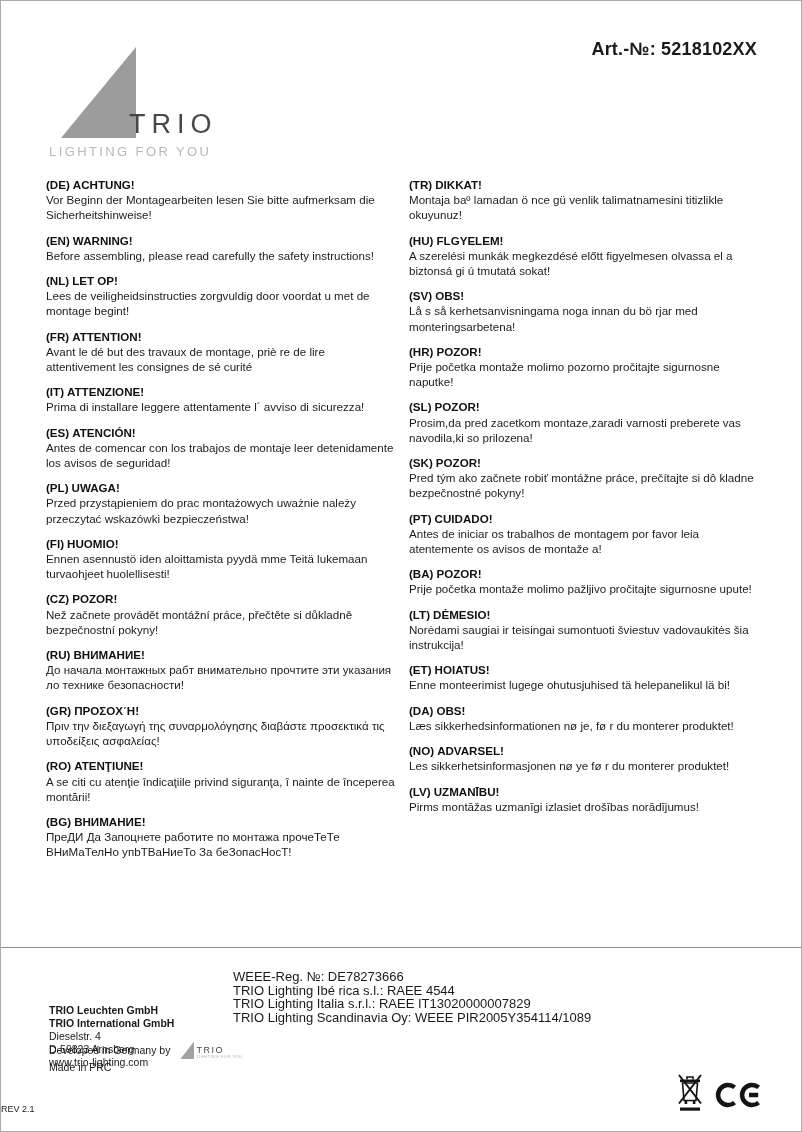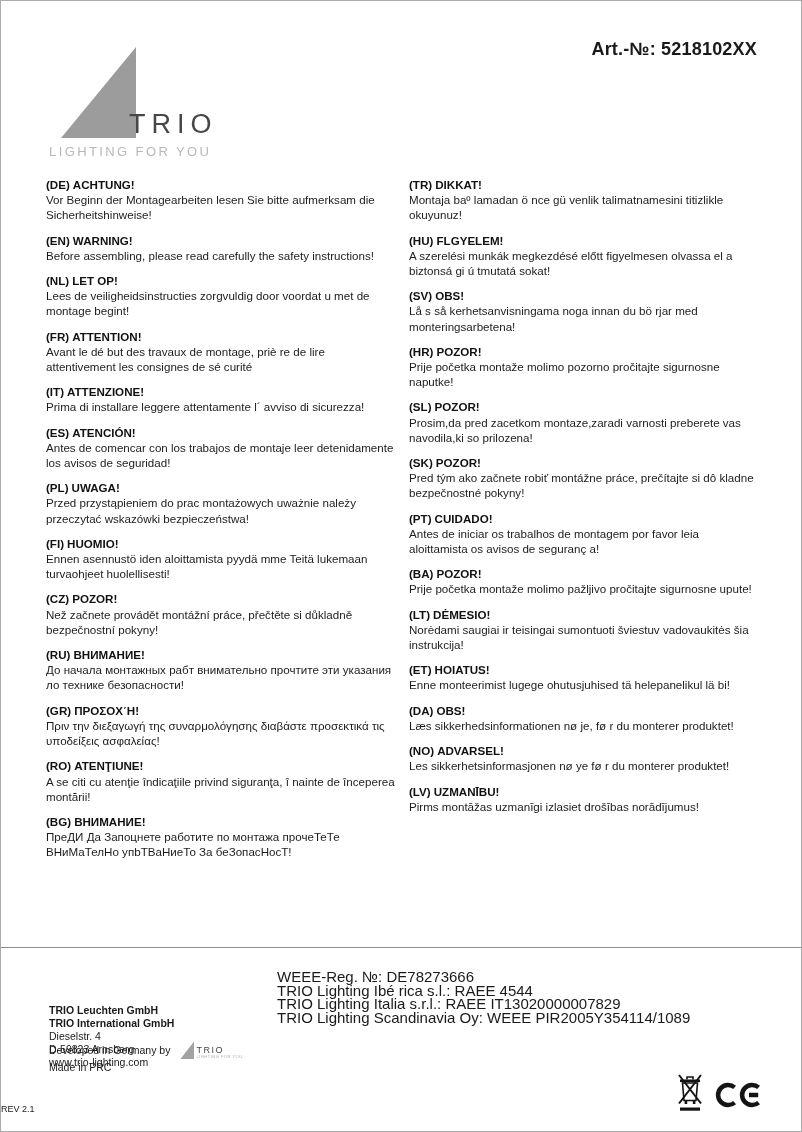--- a/index.html
+++ b/index.html
@@ -17,21 +17,21 @@
   .warnings{position:absolute;top:176px;left:45px;width:714px;display:flex;gap:12px;}
   .col{flex:1;min-width:0;}
   .warn{margin-bottom:10px;}
   .warn-title{font-size:11.6px;line-height:15.2px;font-weight:bold;color:#111;}
   .w-lang{margin-right:3px;}
   .warn-body{font-size:11.6px;line-height:15.2px;color:#1c1c1c;}
 
   .footer-rule{position:absolute;left:0;right:0;top:946px;border-top:1px solid #8f8f8f;}
   .company{position:absolute;left:48px;top:955px;font-size:10.5px;line-height:13px;margin-top:48px;}
   .f-bold{font-weight:bold;}
-  .weee{position:absolute;left:232px;top:969px;font-size:15px;line-height:13.5px;white-space:nowrap;margin-left:44px;}
+  .weee{position:absolute;left:232px;top:969px;font-size:13px;line-height:13.5px;white-space:nowrap;}
 
   .dev{position:absolute;left:48px;top:1040px;font-size:10.5px;line-height:16px;}
   .dev-row{display:flex;align-items:center;gap:10px;}
   .mini-logo{display:inline-flex;align-items:flex-end;gap:2px;}
   .mini-tri{display:inline-block;width:14px;height:18px;background:#a2a2a2;
             clip-path:polygon(0 100%,100% 0,100% 100%);}
   .mini-stack{display:inline-flex;flex-direction:column;line-height:1;}
   .mini-word{font-size:9px;letter-spacing:1.5px;color:#474747;}
   .mini-tag{font-size:4px;letter-spacing:.5px;color:#ababab;}
 
@@ -127,21 +127,21 @@
         <div class="warn">
           <div class="warn-title"><span class="w-lang">(SL)</span><span>POZOR!</span></div>
           <div class="warn-body">Prosim,da pred zacetkom montaze,zaradi varnosti preberete vas navodila,ki so prilozena!</div>
         </div>
         <div class="warn">
           <div class="warn-title"><span class="w-lang">(SK)</span><span>POZOR!</span></div>
           <div class="warn-body">Pred tým ako začnete robiť montážne práce, prečítajte si dô kladne bezpečnostné pokyny!</div>
         </div>
         <div class="warn">
           <div class="warn-title"><span class="w-lang">(PT)</span><span>CUIDADO!</span></div>
-          <div class="warn-body">Antes de iniciar os trabalhos de montagem por favor leia aloittamista os avisos de seguranç a!</div>
+          <div class="warn-body">Antes de iniciar os trabalhos de montagem por favor leia atentemente os avisos de montaže a!</div>
         </div>
         <div class="warn">
           <div class="warn-title"><span class="w-lang">(BA)</span><span>POZOR!</span></div>
           <div class="warn-body">Prije početka montaže molimo pažljivo pročitajte sigurnosne upute!</div>
         </div>
         <div class="warn">
           <div class="warn-title"><span class="w-lang">(LT)</span><span>DĖMESIO!</span></div>
           <div class="warn-body">Norėdami saugiai ir teisingai sumontuoti šviestuv vadovaukitės šia instrukcija!</div>
         </div>
         <div class="warn">

